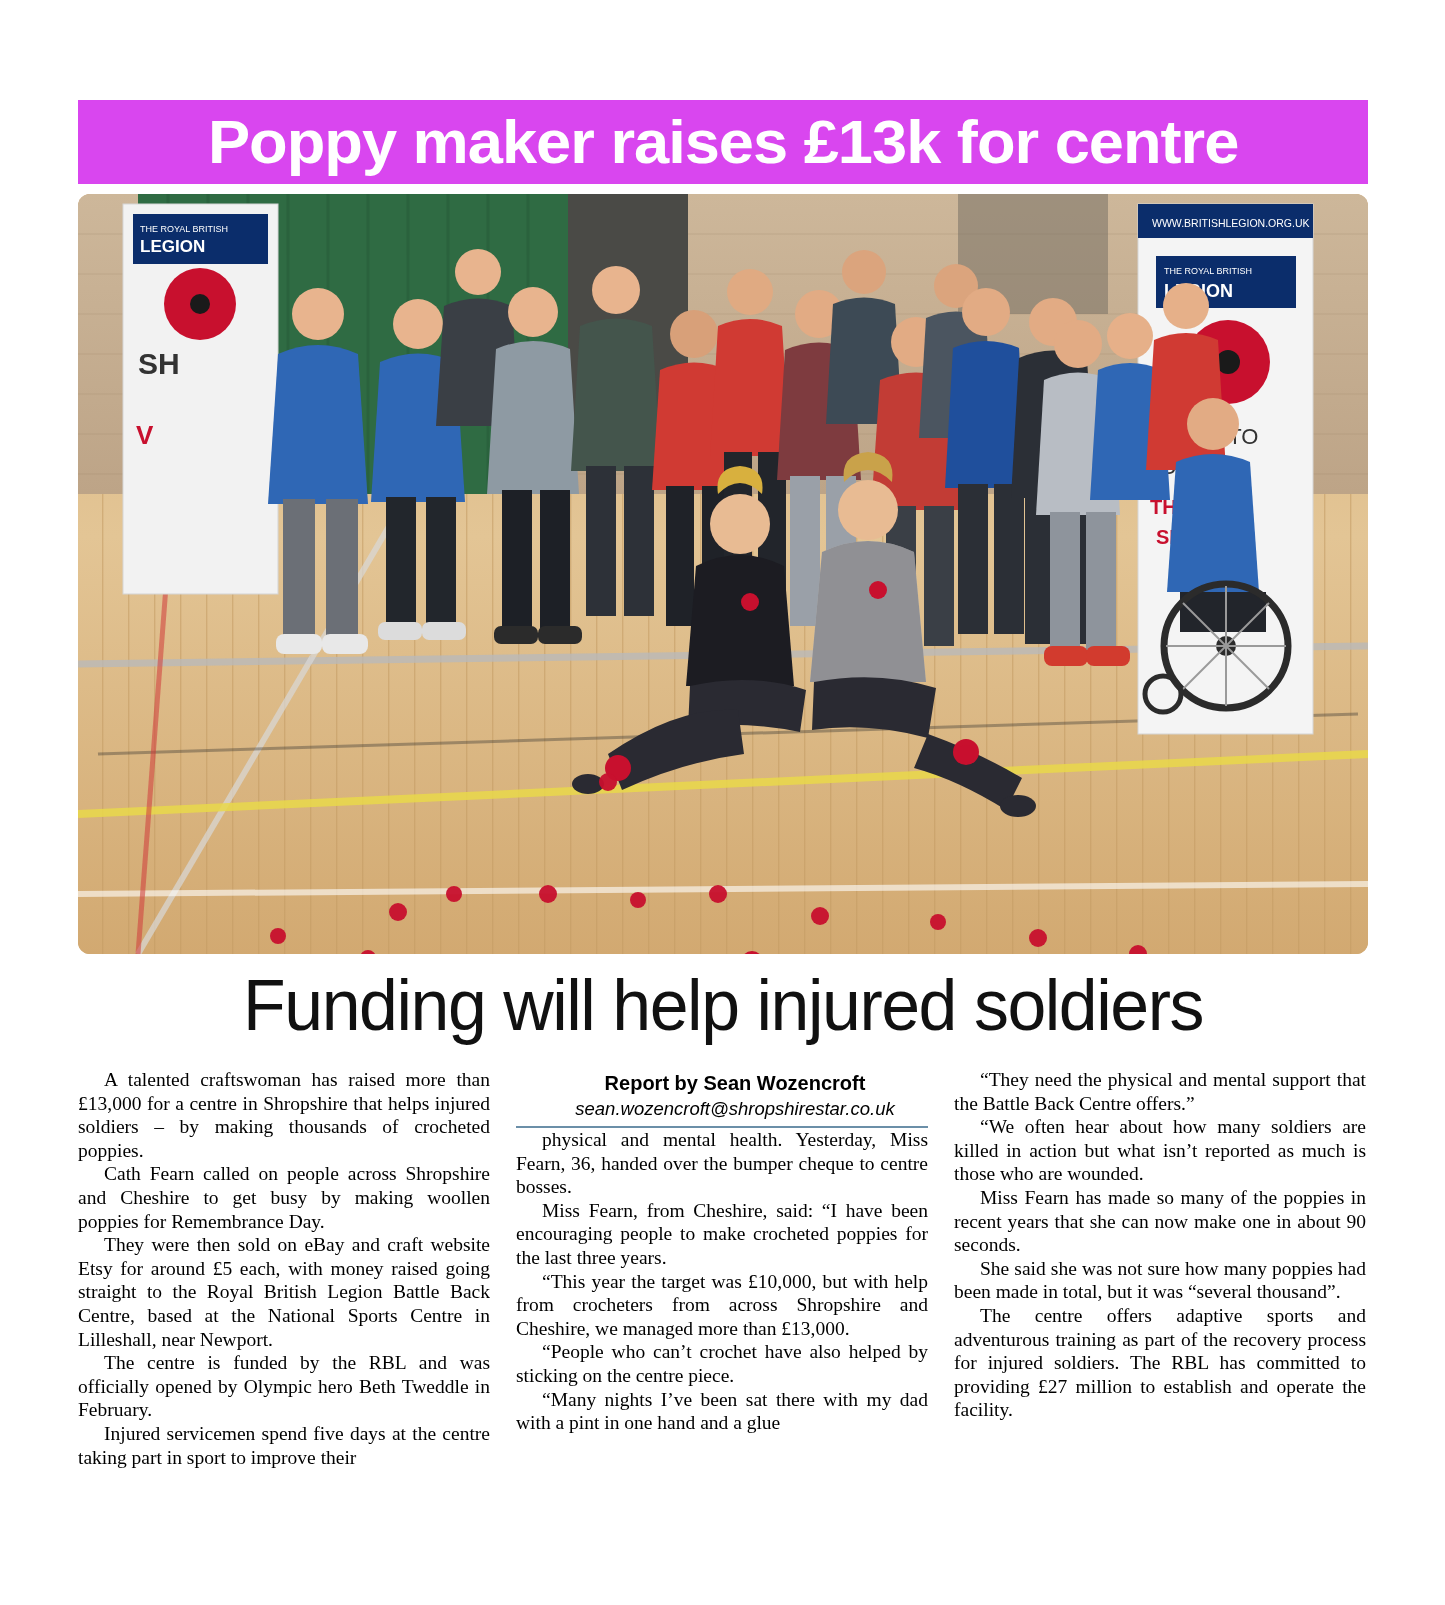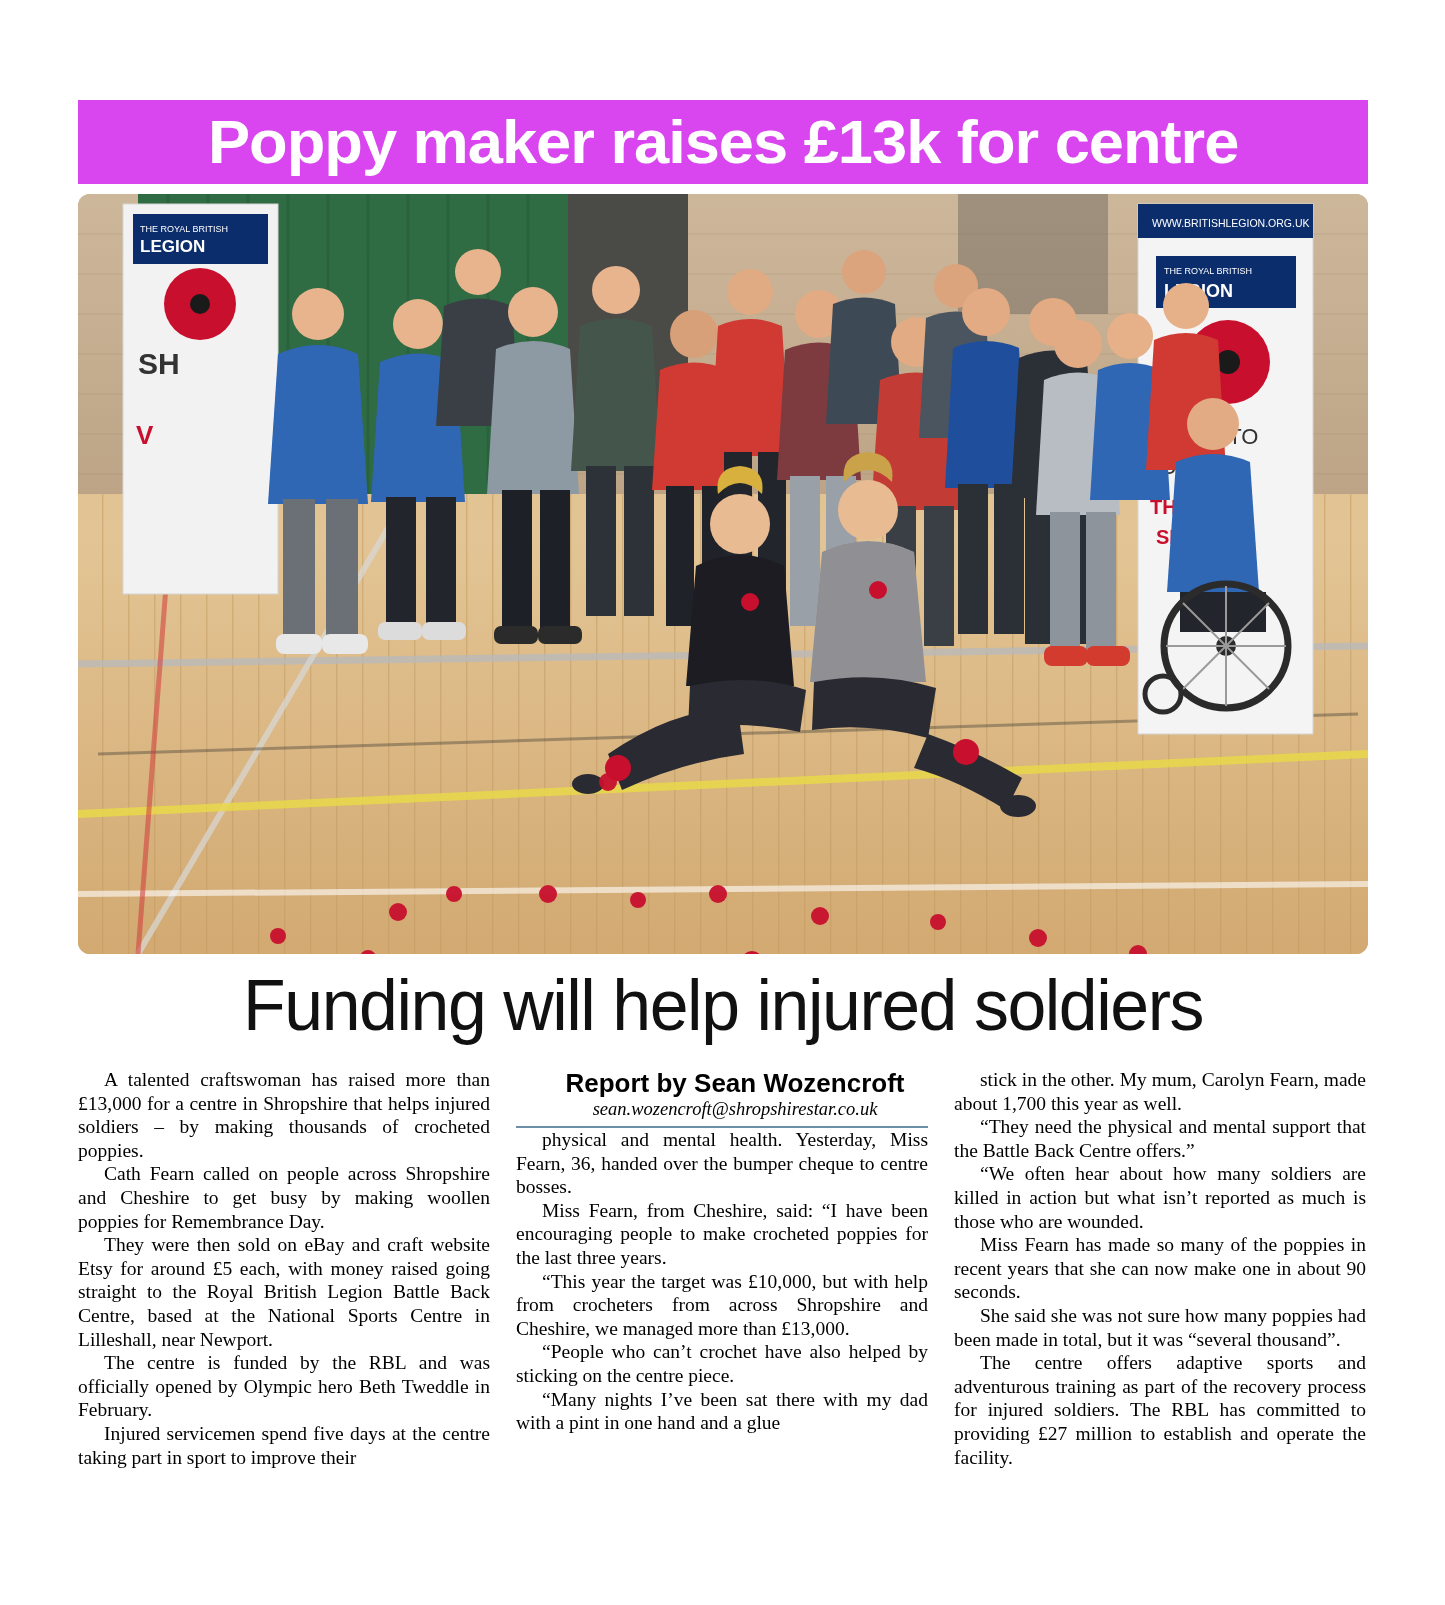--- a/index.html
+++ b/index.html
@@ -99,28 +99,28 @@
     text-indent: 26px;
   }
   .col p.first {
     text-indent: 26px;
   }
 
   
   .byline {
     font-family: "Liberation Sans", sans-serif;
     font-weight: bold;
-    font-size: 26px;
+    font-size: 20px;
     line-height: 30px;
     text-align: center;
     text-indent: 0;
     margin-bottom: 4px;
   }
   .byline-email {
-    font-family: Liberation Serif, serif;
+    font-family: Liberation Sans, sans-serif;
     font-style: italic;
     font-size: 18.5px;
     line-height: 22px;
     text-align: center;
     text-indent: 0;
     padding-bottom: 6px;
     border-bottom: 2px solid #6b8fa8;
     margin-bottom: 12px;
   }
 </style>
@@ -495,21 +495,20 @@
       <p class="byline">Report by Sean Wozencroft</p>
       <p class="byline-email">sean.wozencroft@shropshirestar.co.uk</p>
       <p class="first">physical and mental health. Yesterday, Miss Fearn, 36, handed over the bumper cheque to centre bosses.</p>
       <p>Miss Fearn, from Cheshire, said: “I have been encouraging people to make crocheted poppies for the last three years.</p>
       <p>“This year the target was £10,000, but with help from crocheters from across Shropshire and Cheshire, we managed more than £13,000.</p>
       <p>“People who can’t crochet have also helped by sticking on the centre piece.</p>
       <p>“Many nights I’ve been sat there with my dad with a pint in one hand and a glue</p>
     </div>
 
     <div class="col">
-      <p class="first">stick in the other. My mum, Carolyn Fearn, made about 1,700 this year as well.</p>
       <p>“They need the physical and mental support that the Battle Back Centre offers.”</p>
       <p>“We often hear about how many soldiers are killed in action but what isn’t reported as much is those who are wounded.</p>
       <p>Miss Fearn has made so many of the poppies in recent years that she can now make one in about 90 seconds.</p>
       <p>She said she was not sure how many poppies had been made in total, but it was “several thousand”.</p>
       <p>The centre offers adaptive sports and adventurous training as part of the recovery process for injured soldiers. The RBL has committed to providing £27 million to establish and operate the facility.</p>
     </div>
 
   </div>
 </div>
 

